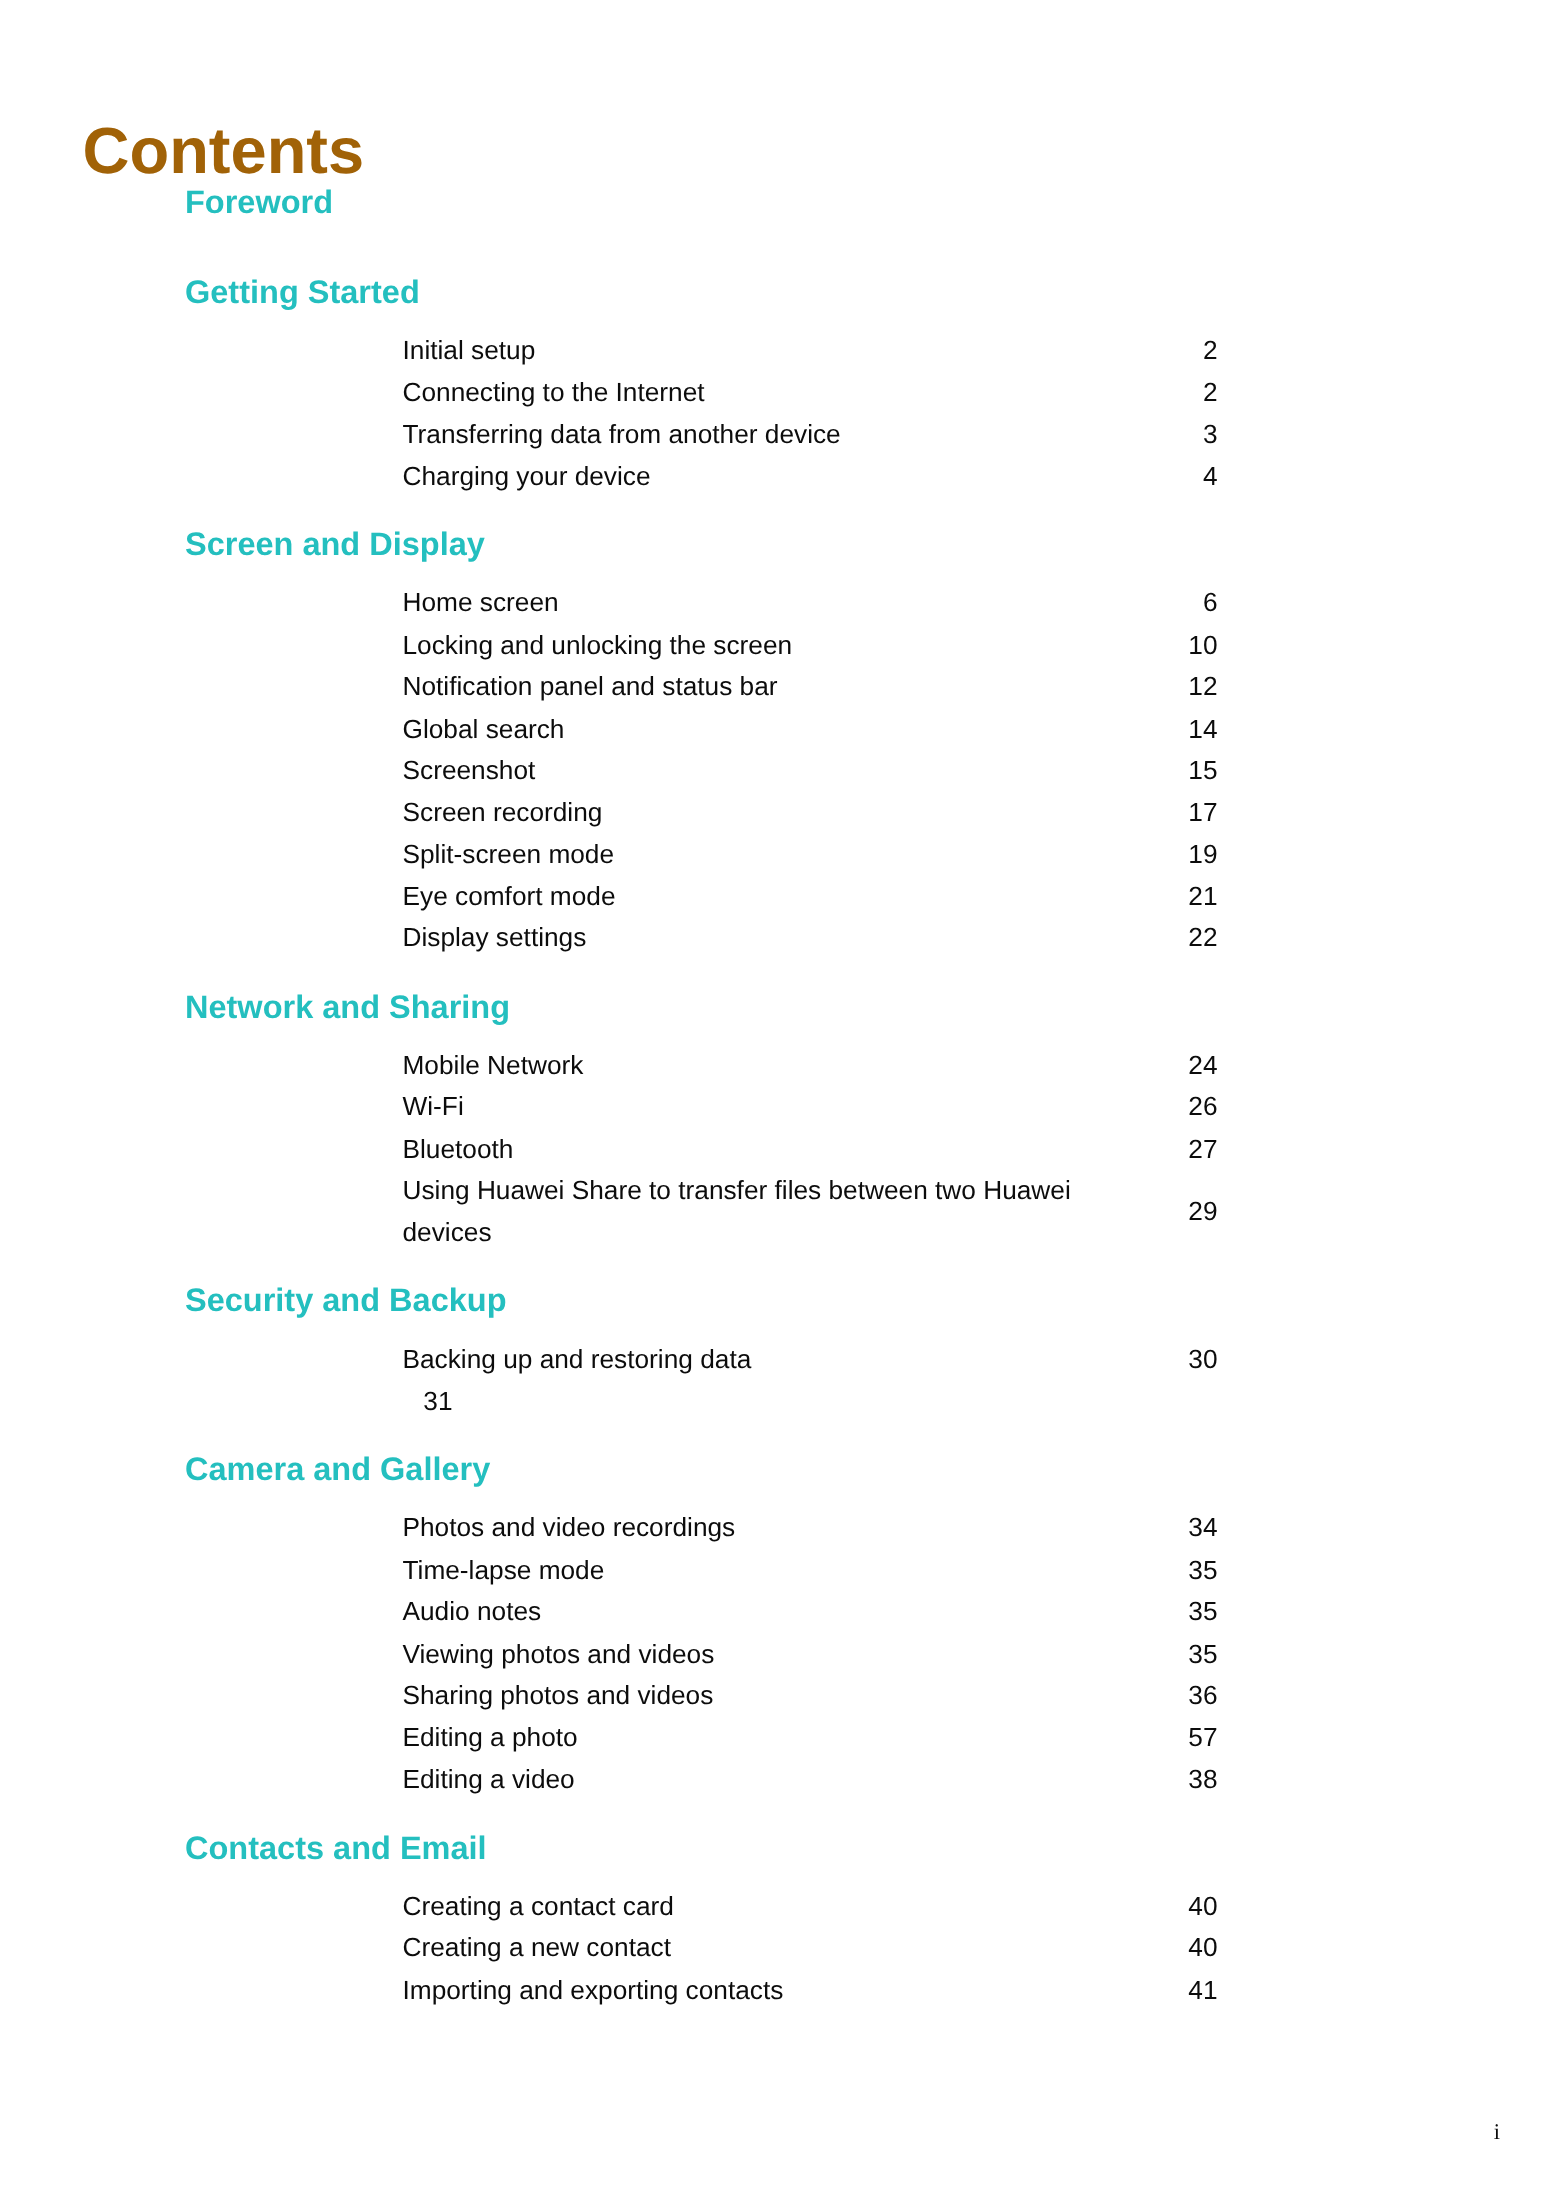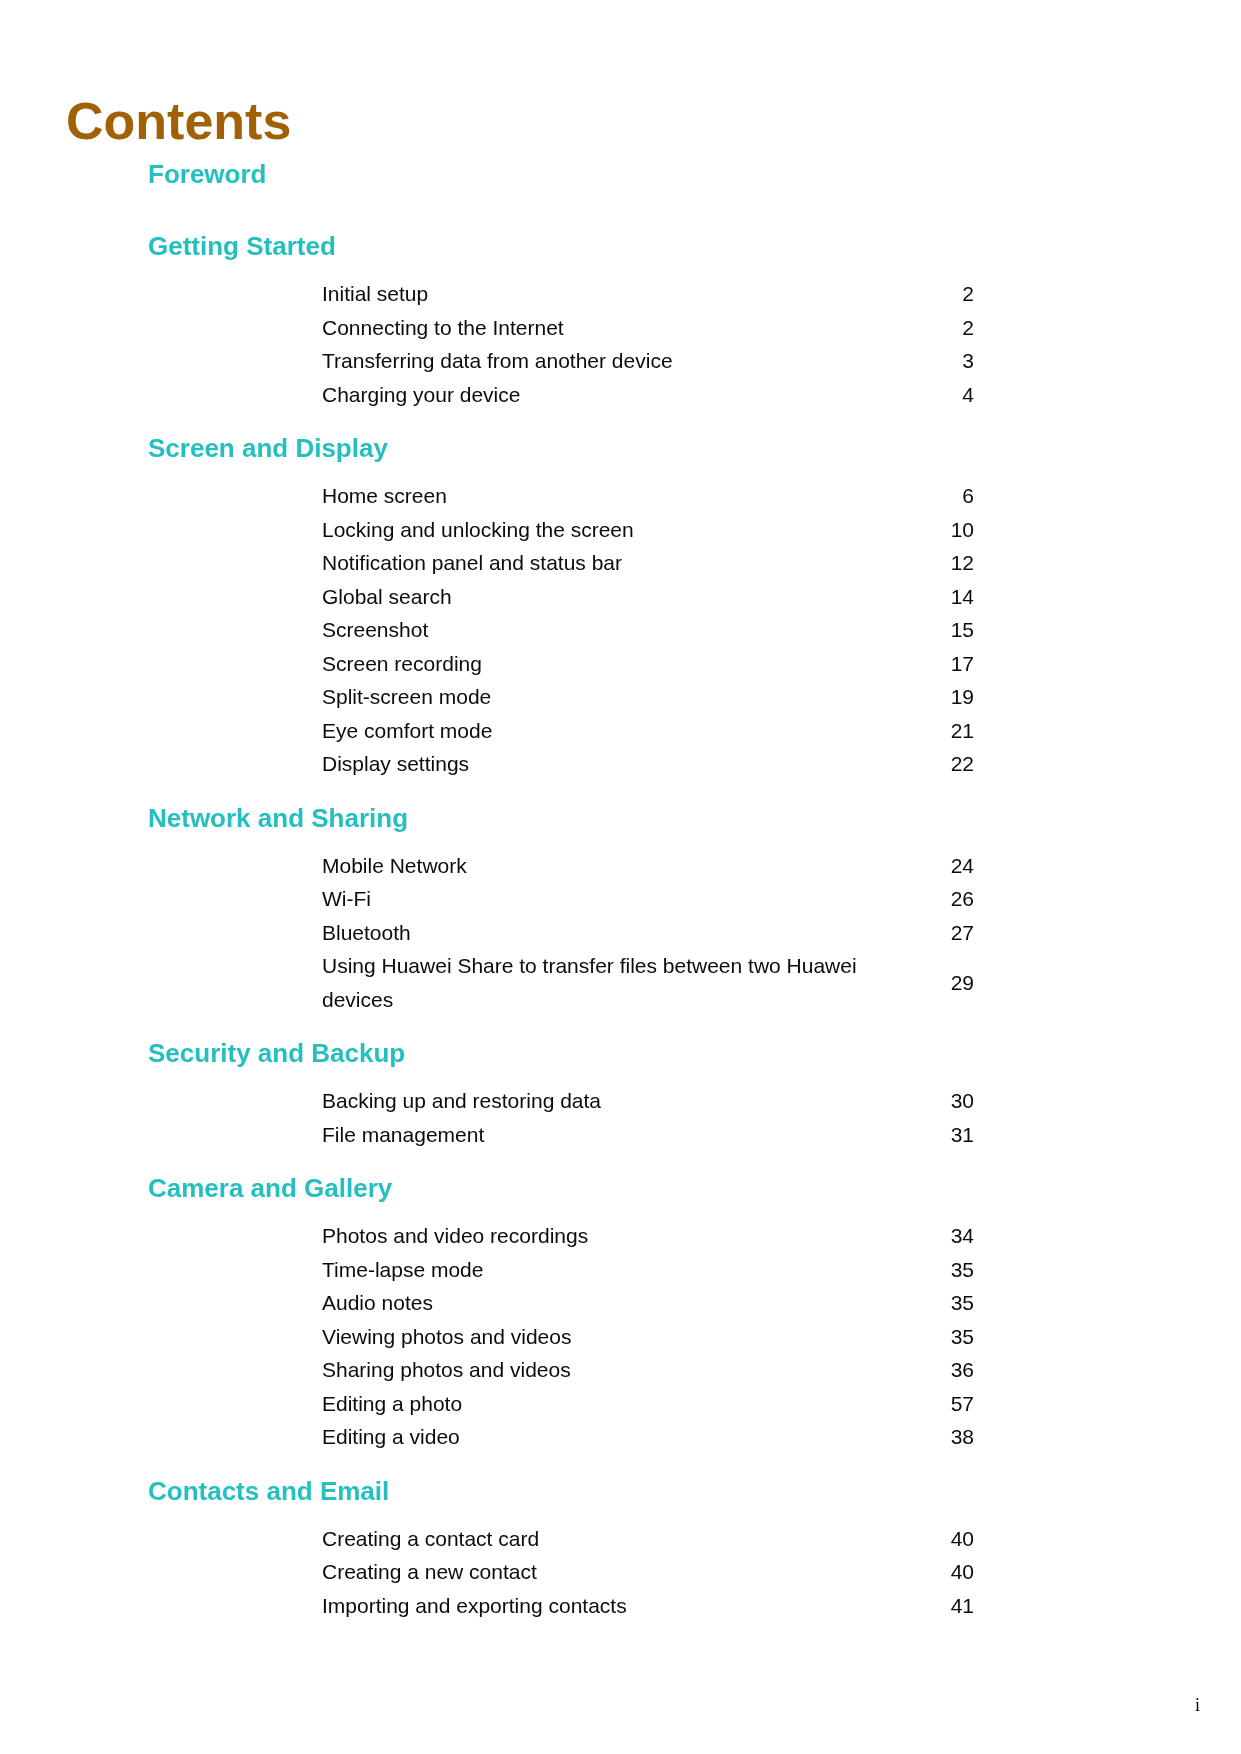--- a/index.html
+++ b/index.html
@@ -36,21 +36,21 @@
     width: 100%;
   }
   .section-heading {
     margin: 0;
     padding: 0 0 0 148px;
     font-size: 26px;
     font-weight: bold;
     color: #24bfbf;
     line-height: 1.0;
   }
-  .section-heading.sec-foreword { padding-top: 8px; padding-bottom: 22px; margin-top: 13px; }
+  .section-heading.sec-foreword { padding-top: 8px; padding-bottom: 22px; }
   .section-heading.spaced { padding-top: 24px; padding-bottom: 18px; }
 
   .entries {
     margin: 0;
     padding: 0;
     list-style: none;
   }
   .entry {
     display: flex;
     align-items: flex-end;
@@ -175,21 +175,20 @@
         </ul>
       </div>
       <div class="section">
         <div class="section-heading spaced">Security and Backup</div>
         <ul class="entries">
           <li class="entry">
             <span class="entry-title">Backing up and restoring data</span>
             <span class="entry-page">30</span>
           </li>
           <li class="entry">
-            <span class="entry-title">File management</span>
             <span class="entry-page">31</span>
           </li>
         </ul>
       </div>
       <div class="section">
         <div class="section-heading spaced">Camera and Gallery</div>
         <ul class="entries">
           <li class="entry">
             <span class="entry-title">Photos and video recordings</span>
             <span class="entry-page">34</span>

